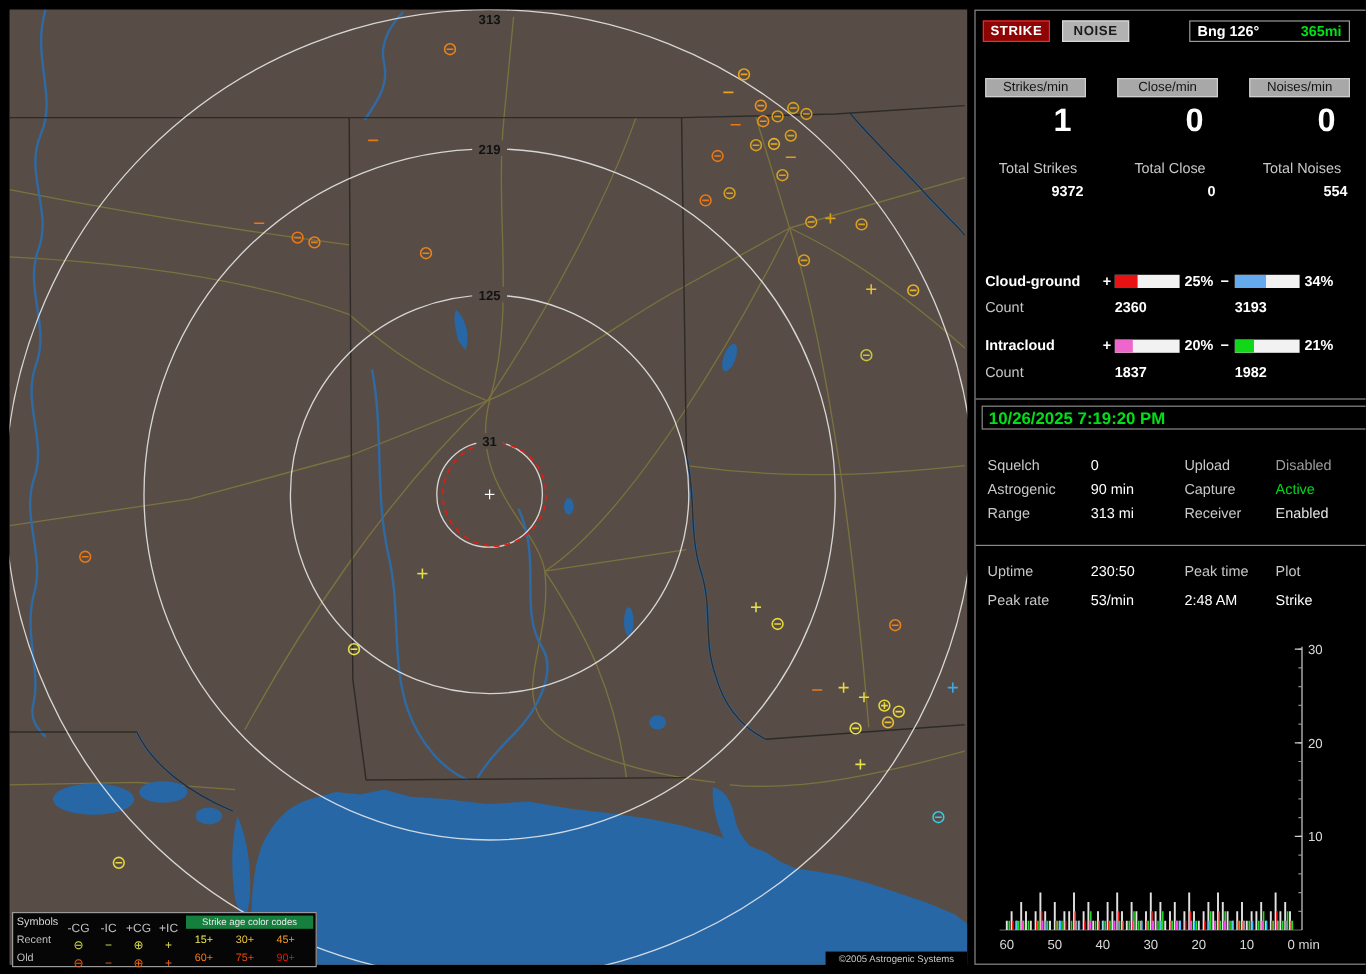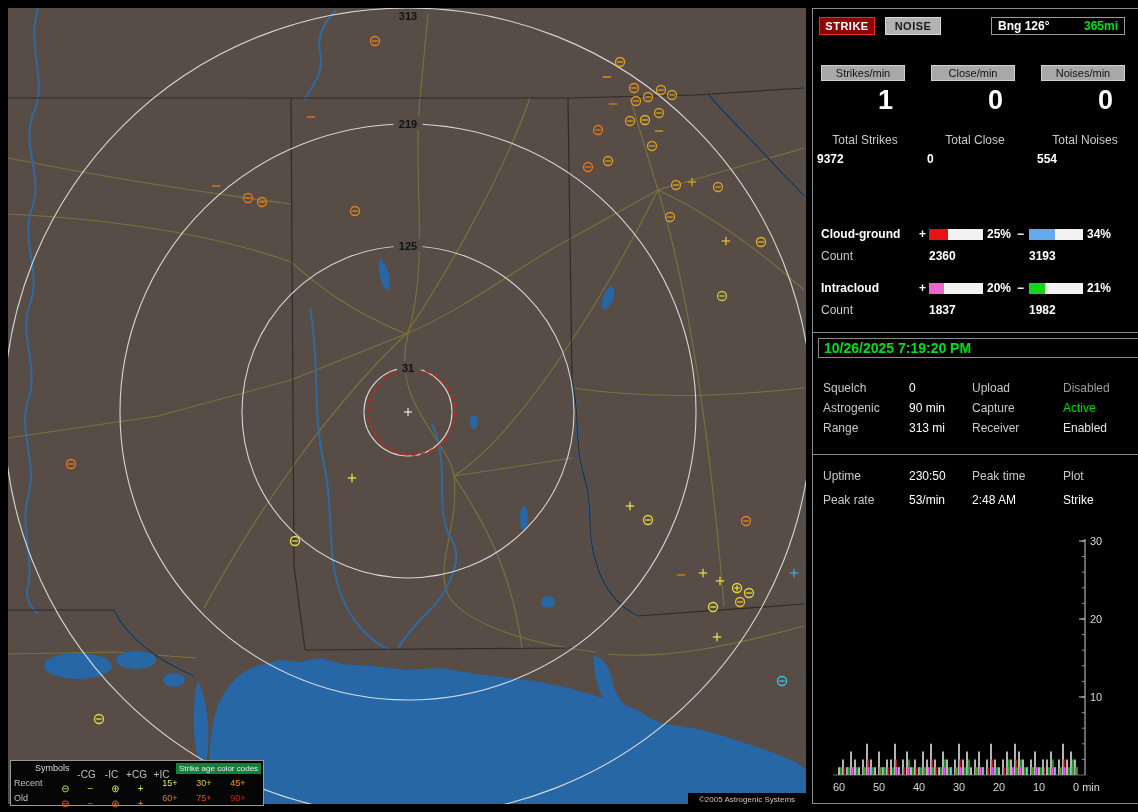--- a/index.html
+++ b/index.html
@@ -5,21 +5,21 @@
   html,body{margin:0;padding:0;background:#000;}
   body{width:1138px;height:812px;position:relative;overflow:hidden;
        font-family:"Liberation Sans",sans-serif;-webkit-font-smoothing:antialiased;}
 
   
   #map{position:absolute;left:8px;top:8px;width:798px;height:796px;background:#574d46;}
   #map svg{display:block;}
   #legend{position:absolute;left:2px;top:752px;width:254px;height:46px;background:#060606;
           border:1px solid #9a9a9a;box-sizing:border-box;font-size:9px;color:#d8d8d8;}
   .leg-row{display:flex;align-items:center;height:15px;}
-  .leg-row.head{height:14px;padding-left:21px;}
+  .leg-row.head{height:14px;}
   .lw{width:42px;padding-left:3px;box-sizing:border-box;}
   .ls{width:25px;text-align:center;font-size:10px;line-height:10px;margin-top:13px;}
   .lage-hdr{flex:1;background:#15803d;color:#e8e8e8;font-size:8px;line-height:11px;height:11px;
             text-align:center;margin:0 2px;}
   .lage{width:34px;text-align:center;font-weight:normal;}
   .lgray{color:#c0c0c0;}
   #copyright{position:absolute;left:680px;top:785px;width:118px;height:13px;background:#000;
              color:#c8c8c8;font-size:8px;line-height:13px;text-align:center;}
 
   
@@ -37,21 +37,21 @@
   #bearing{position:absolute;left:178px;top:8px;width:134px;height:18px;border:1px solid #9a9a9a;
            box-sizing:border-box;display:flex;justify-content:space-between;align-items:center;
            padding:0 6px;color:#fff;font-weight:bold;font-size:12px;background:#000;}
 
   .stat-btn{position:absolute;top:56px;width:84px;height:16px;background:#a8a8a8;color:#141414;
             border:1px solid #d0d0d0;font-size:11px;font-family:"Liberation Sans",sans-serif;
             padding:0;line-height:13px;}
   .rate{position:absolute;top:76px;width:84px;box-sizing:border-box;text-align:right;
         padding-right:12px;color:#fff;font-size:27px;font-weight:bold;}
   .tlabel{position:absolute;top:124px;width:96px;text-align:center;color:#c8c8c8;}
-  .tvalue{position:absolute;top:143px;width:96px;box-sizing:border-box;text-align:left;
+  .tvalue{position:absolute;top:143px;width:96px;box-sizing:border-box;text-align:right;
           padding-right:10px;color:#fff;font-weight:bold;}
 
   #dist-hdr{position:absolute;left:8px;right:6px;top:194px;color:#c0c0c0;
             border-bottom:1px solid #8a8a8a;padding-bottom:4px;}
   .drow{position:absolute;left:8px;right:8px;height:16px;}
   .dlabel{position:absolute;left:0;width:96px;color:#fff;font-weight:bold;}
   .dlabel.gray{color:#c8c8c8;font-weight:normal;}
   .dsign{position:absolute;color:#fff;font-weight:bold;}
   .s1{left:98px;} .s2{left:196px;}
   .dbar{position:absolute;top:2px;width:54px;height:11px;background:#f2f2f2;overflow:hidden;}
@@ -61,21 +61,21 @@
   .p1{left:166px;} .p2{left:266px;}
   .dcnt{position:absolute;color:#fff;font-weight:bold;}
   .c1{left:108px;} .c2{left:208px;}
 
   #datetime{position:absolute;left:5px;top:5px;right:5px;height:20px;border:1px solid #8a8a8a;
             box-sizing:border-box;color:#00e018;font-weight:bold;font-size:14px;line-height:18px;
             padding-left:5px;}
   .srow,.irow{position:absolute;left:0;right:0;height:18px;}
   .f1{position:absolute;left:10px;color:#c8c8c8;}
   .f2{position:absolute;left:96px;color:#fff;}
-  .f3{position:absolute;left:159px;color:#c8c8c8;text-align:right;}
+  .f3{position:absolute;left:174px;color:#c8c8c8;text-align:right;}
   .f4{position:absolute;left:250px;color:#fff;}
   .f2.gray,.f4.gray{color:#c8c8c8;}
 
   #trend-wrap{position:absolute;left:6px;top:80px;width:300px;height:266px;}
 </style>
 </head>
 <body>
 
 <div id="map">
   <svg id="map-svg" width="798" height="796" viewBox="0 0 798 796">

